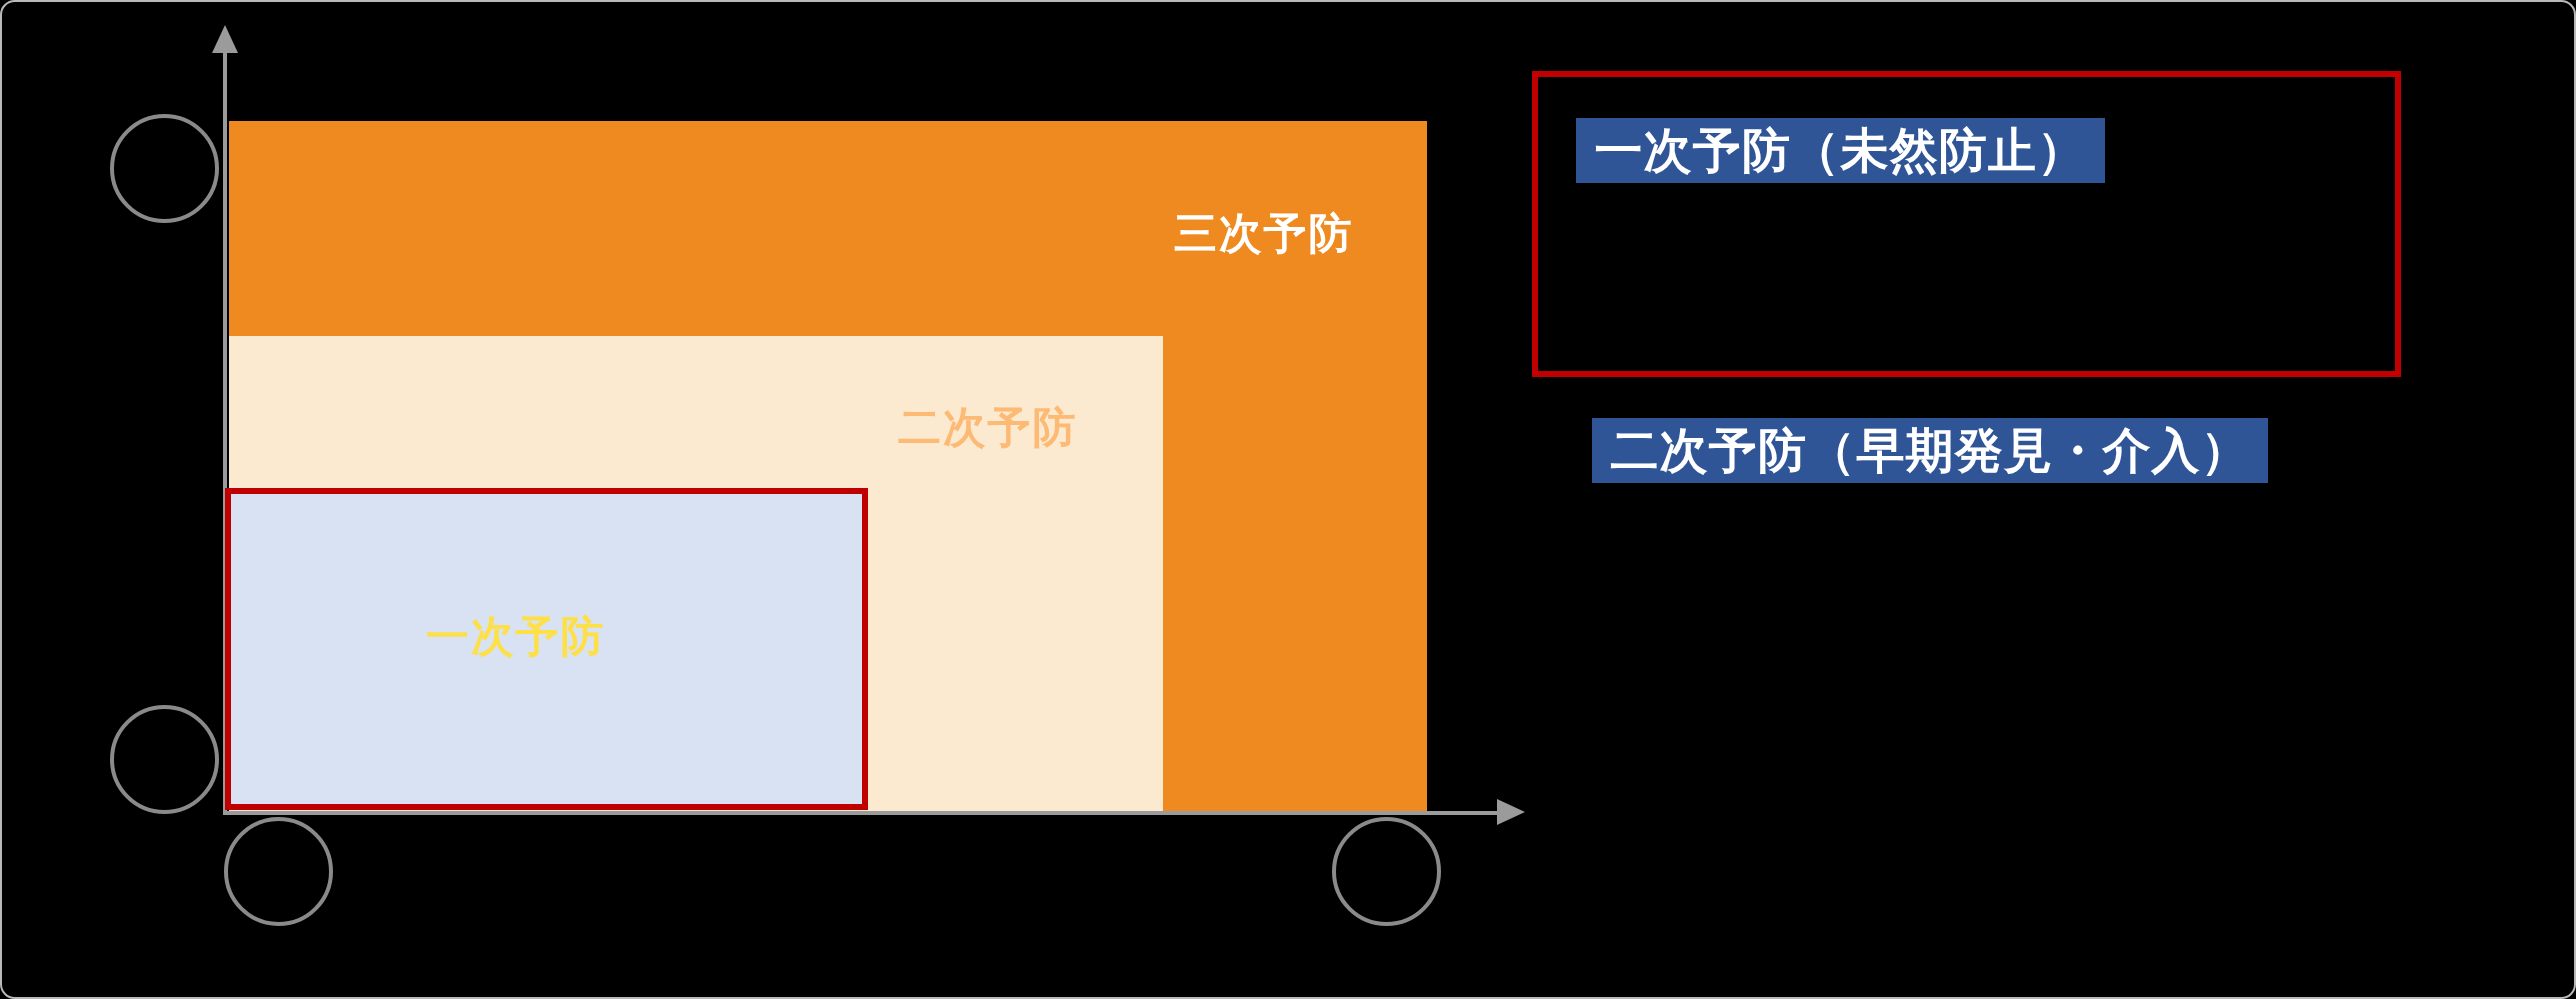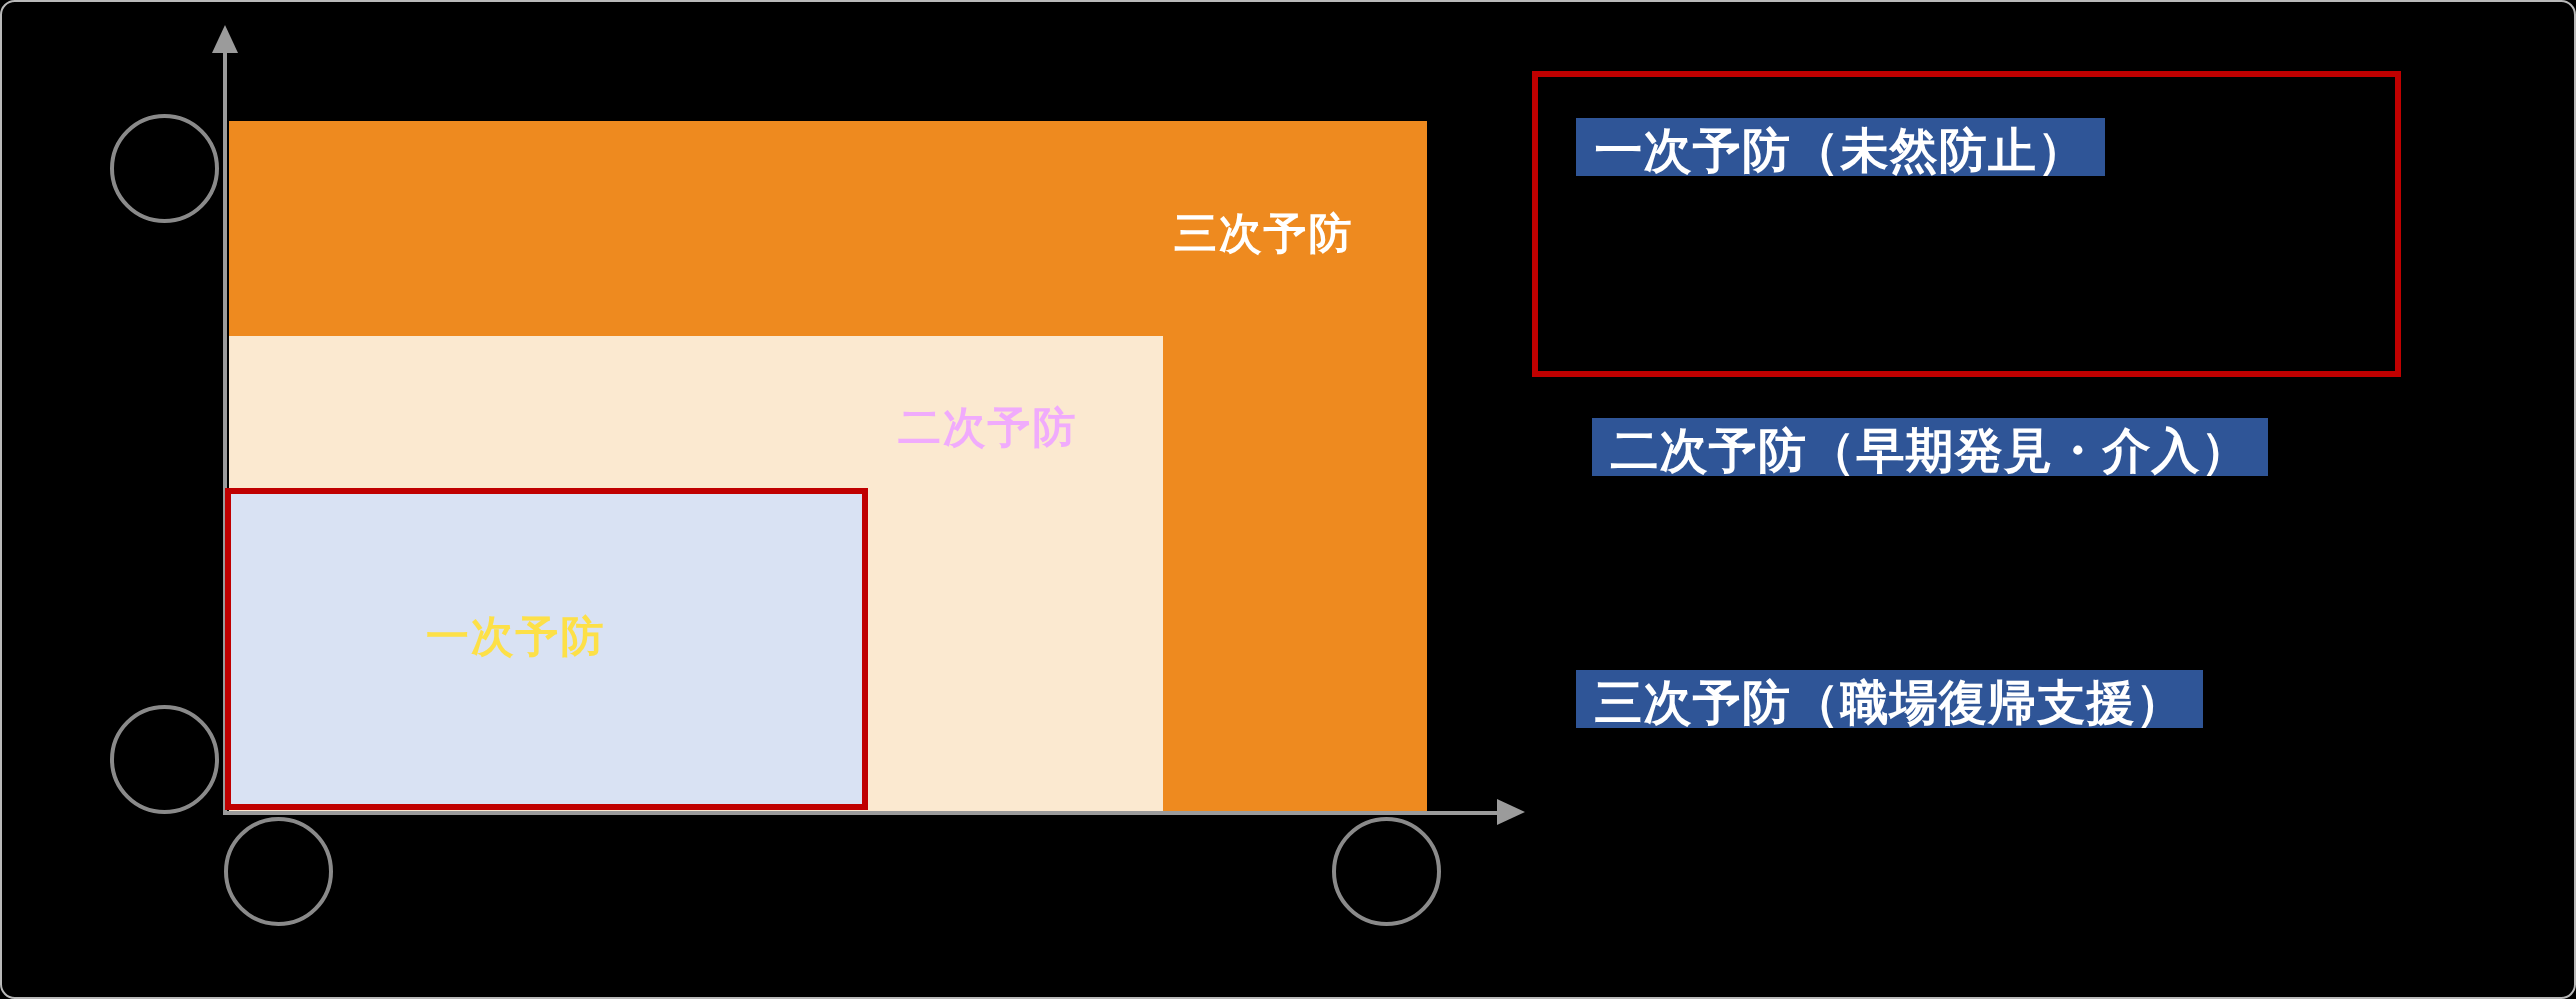--- a/index.html
+++ b/index.html
@@ -58,21 +58,21 @@
   }
 
   .chart-label {
     position: absolute;
     font-size: 43px;
     font-weight: 700;
     letter-spacing: 1.8px;
     white-space: nowrap;
   }
   .label-tertiary  { left: 1172px; top: 203px;  color: #ffffff; }
-  .label-secondary { left: 896px; top: 397px;  color: #f0abfc; }
+  .label-secondary { left: 896px; top: 397px;  color: #fdba74; }
   .label-primary   { left: 424px;  top: 606px;  color: #fde047; }
 
   
   .marker-circle {
     position: absolute;
     width: 109px; height: 109px;
     border: 4.9px solid #8a8a8a;
     border-radius: 50%;
     background: transparent;
   }
@@ -85,21 +85,21 @@
   .highlight-box {
     position: absolute;
     left: 1530px; top: 69px;
     width: 869px; height: 306px;
     border: 6.1px solid #c00000;
     background: transparent;
   }
   .legend-item {
     position: absolute;
     left: 1574px;
-    height: 58px;
+    height: 65px;
     line-height: 65px;
     padding: 0 18.4px;
     background: #2f5597;
     color: #ffffff;
     font-size: 48px;
     font-weight: 700;
     letter-spacing: 1.2px;
     white-space: nowrap;
   }
   .legend-1 { top: 116px; }
@@ -126,16 +126,15 @@
 
   <div class="marker-circle circle-1"></div>
   <div class="marker-circle circle-2"></div>
   <div class="marker-circle circle-3"></div>
   <div class="marker-circle circle-4"></div>
 
   <div class="highlight-box"></div>
 
   <div class="legend-item legend-1">一次予防（未然防止）</div>
   <div class="legend-item legend-2">二次予防（早期発見・介入）</div>
-  <div class="legend-item legend-3">三次予防（職場復帰支援）</div>
 
 </div>
 
 
 </body></html>

